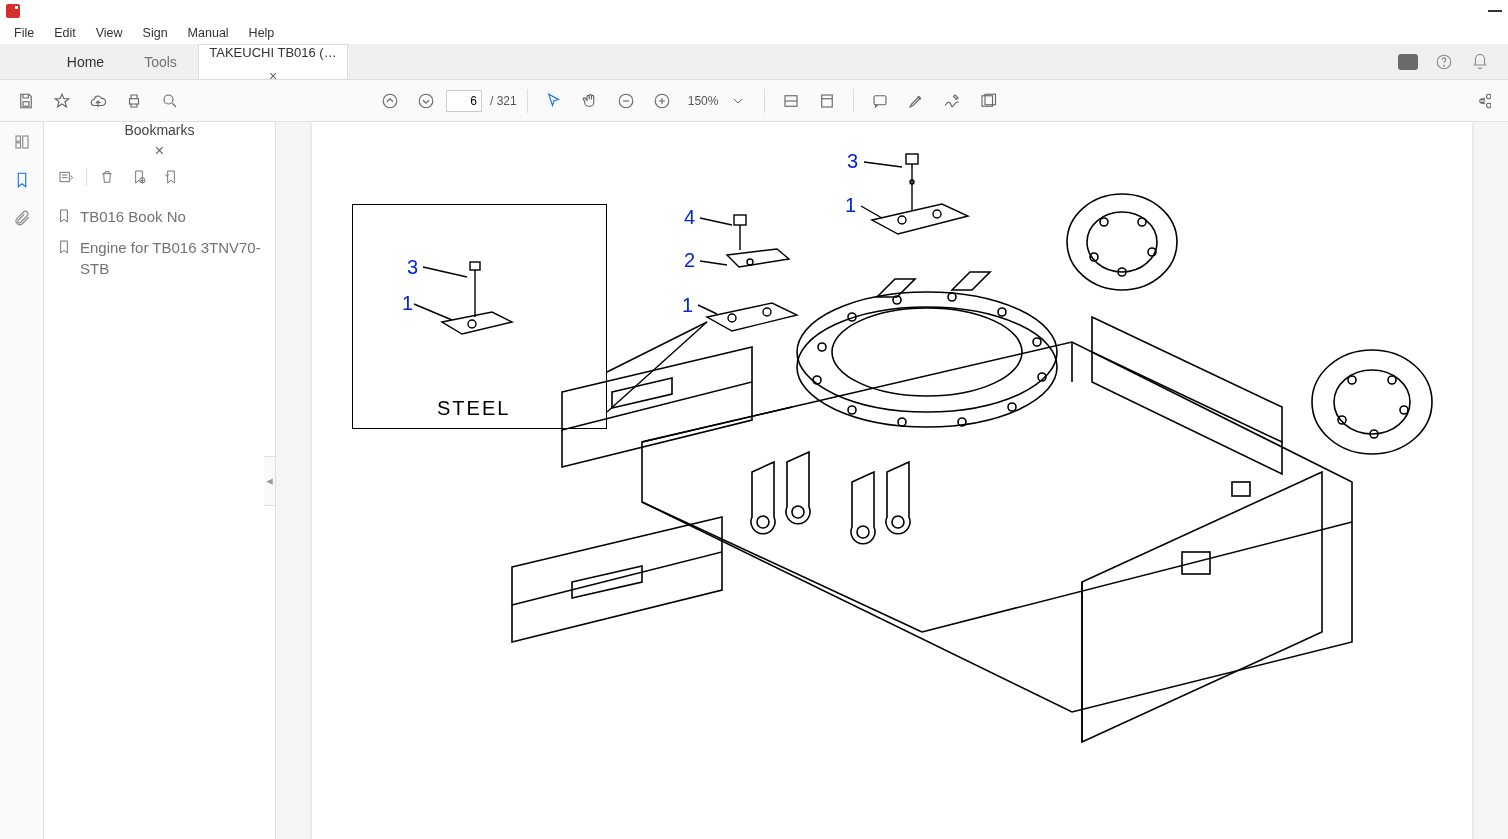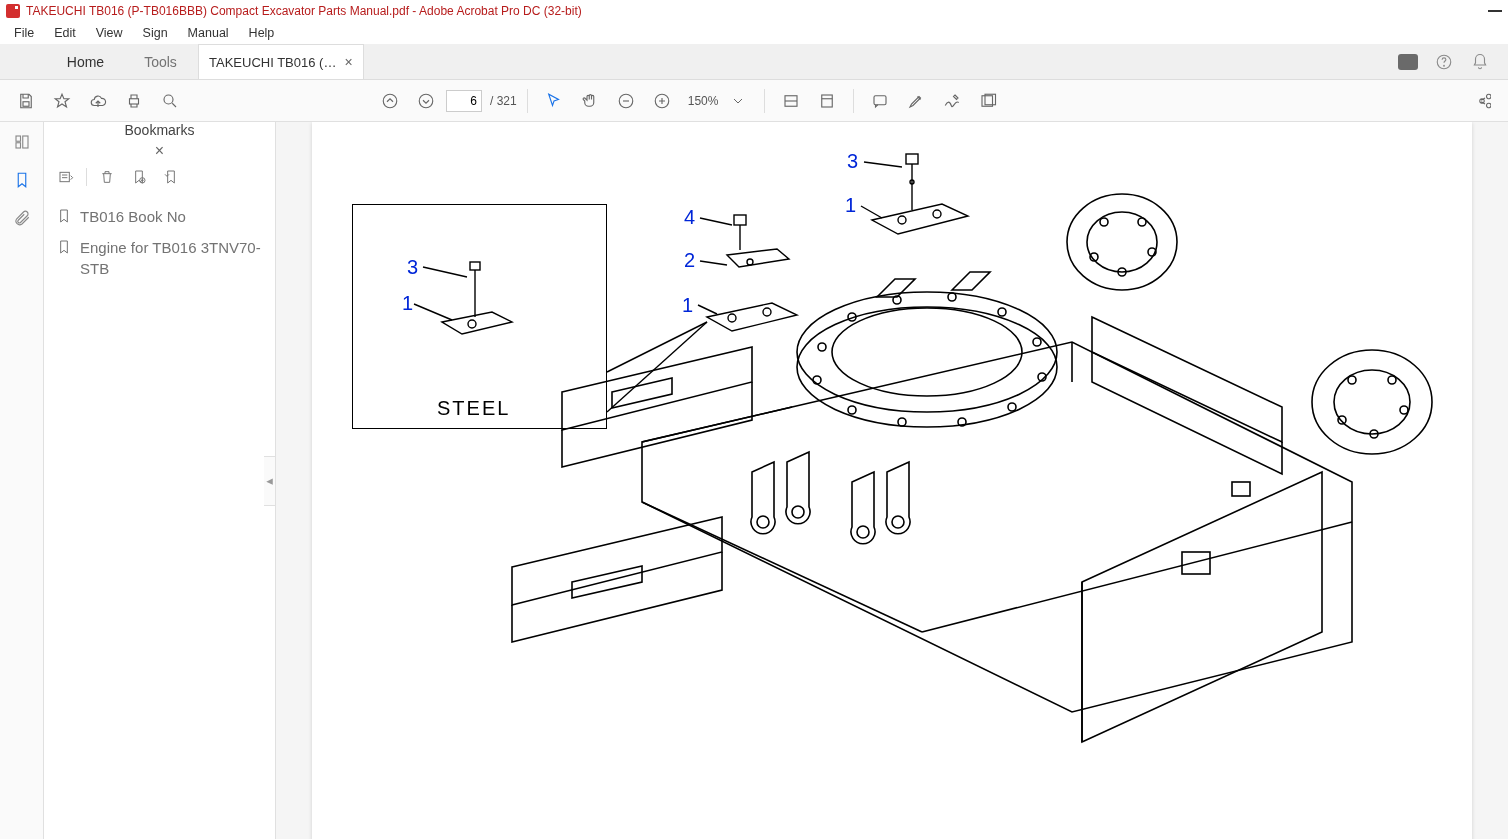--- a/index.html
+++ b/index.html
@@ -14,21 +14,21 @@
 .titlebar .win-btn { width: 14px; height: 2px; background: #333; margin-left: 8px; }
 
 
 .menubar { height: 22px; display: flex; align-items: center; padding: 0 4px; background: #fff; }
 .menubar .menu-item { padding: 2px 10px; font-size: 12.5px; color: #333; cursor: default; }
 
 
 .tabrow { height: 36px; background: #f0f0f0; display: flex; align-items: stretch; border-bottom: 1px solid #ddd; }
 .hometab { width: 75px; display: flex; align-items: center; justify-content: center; font-size: 14px; color: #333; margin-left: 48px; }
 .toolstab { width: 75px; display: flex; align-items: center; justify-content: center; font-size: 14px; color: #737373; }
-.doctab { background: #fff; border-top: 1px solid #ddd; border-left: 1px solid #ddd; border-right: 1px solid #ddd; padding: 0 10px; display: flex; align-items: center; gap: 8px; font-size: 13px; color: #333; min-width: 150px; }
+.doctab { background: #fff; border-top: 1px solid #ddd; border-left: 1px solid #ddd; border-right: 1px solid #ddd; padding: 0 10px; display: flex; align-items: center; gap: 8px; font-size: 13px; color: #333; min-width: 150px; flex-direction: column; }
 .doctab .close-x { font-size: 14px; color: #666; }
 .tabrow .spacer { flex: 1; }
 .tabrow .right-icons { display: flex; align-items: center; gap: 16px; padding-right: 18px; }
 .tabrow .right-ic { width: 20px; height: 20px; display: flex; align-items: center; justify-content: center; color: #8a8a8a; }
 .speech-ic { width: 20px; height: 16px; background: #6a6a6a; border-radius: 3px; position: relative; }
 .speech-ic::after { content: ""; position: absolute; bottom: -4px; left: 4px; border: 4px solid transparent; border-top-color: #6a6a6a; }
 
 
 .toolbar-main { height: 42px; background: #fafafa; border-bottom: 1px solid #e0e0e0; display: flex; align-items: center; padding: 0 10px; gap: 4px; }
 .tool-btn { width: 32px; height: 32px; display: flex; align-items: center; justify-content: center; color: #666; border-radius: 3px; }
@@ -65,21 +65,20 @@
 .diagram-box { position: absolute; border: 1.5px solid #000; background: #fff; }
 
 svg.ic { width: 18px; height: 18px; stroke: currentColor; fill: none; stroke-width: 1.5; }
 svg.ic16 { width: 16px; height: 16px; stroke: currentColor; fill: none; stroke-width: 1.5; }
 </style>
 </head>
 <body>
 
 <div class="titlebar">
   <div class="pdf-icon"></div>
-  <div class="title-text">TAKEUCHI TB016 (P-TB016BBB) Compact Excavator Parts Manual.pdf - Adobe Acrobat Pro DC (32-bit)</div>
   <div class="spacer"></div>
   <div class="win-btn"></div>
 </div>
 
 <div class="menubar">
   <div class="menu-item">File</div>
   <div class="menu-item">Edit</div>
   <div class="menu-item">View</div>
   <div class="menu-item">Sign</div>
   <div class="menu-item">Manual</div>

